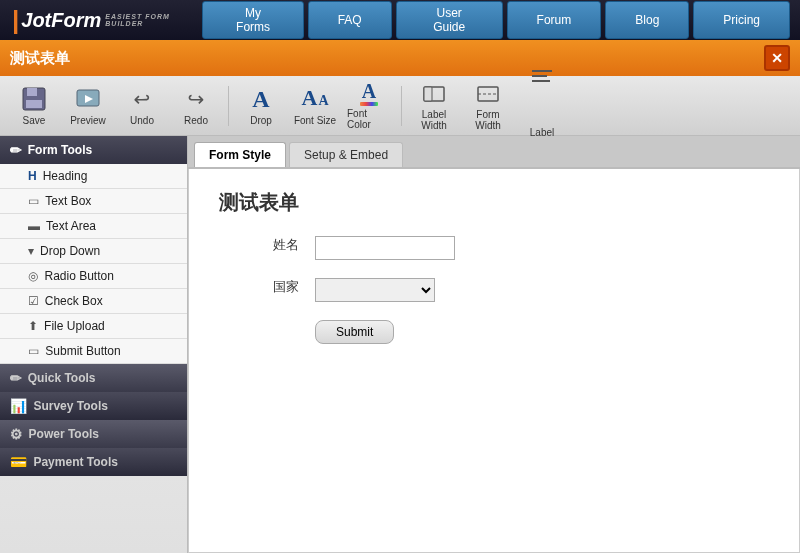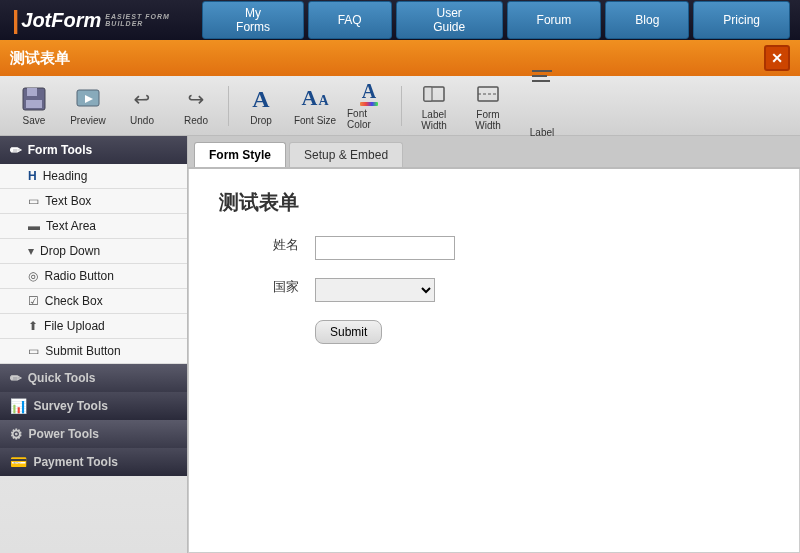--- a/index.html
+++ b/index.html
@@ -226,21 +226,21 @@
     }
     .form-field .checkbox-item {
       display: flex;
       align-items: center;
       gap: 4px;
       font-size: 13px;
     }
     .submit-btn {
       background: linear-gradient(to bottom, #f0f0f0, #d8d8d8);
       border: 1px solid #aaa;
-      padding: 4px 14px;
+      padding: 4px 20px;
       cursor: pointer;
       font-size: 12px;
       border-radius: 8px;
     }
   </style>
 </head>
 <body>
 
 <div id="header">
   <div id="logo">

